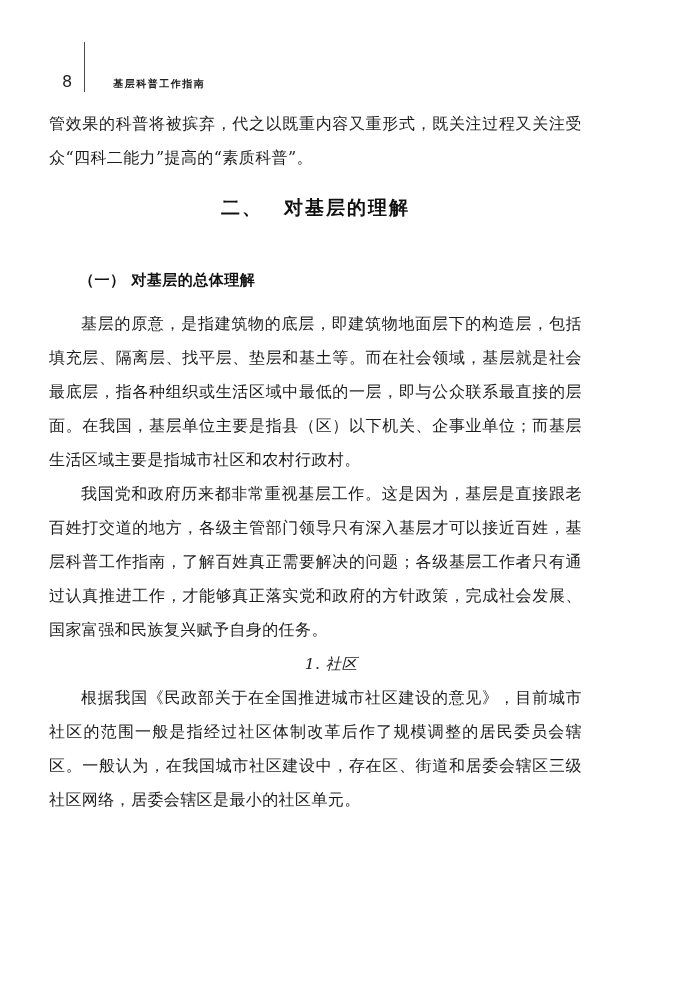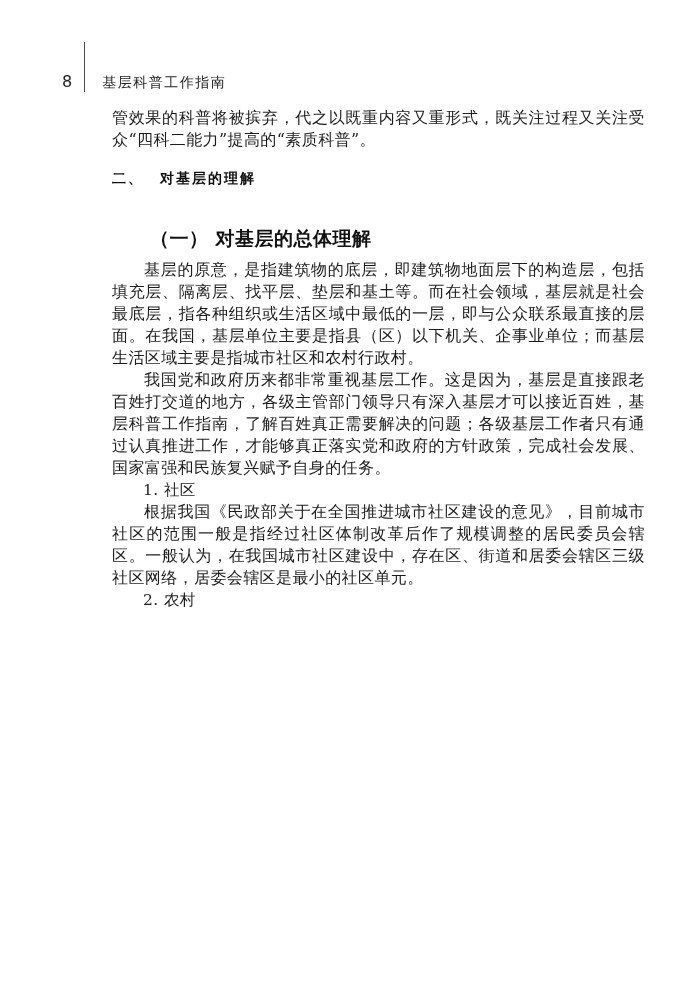--- a/index.html
+++ b/index.html
@@ -27,64 +27,66 @@
     padding-bottom: 2px;
     margin-right: 12px;
     color: #222;
   }
   .header-rule {
     width: 1px;
     height: 50px;
     background: #4a4a4a;
   }
   .running-title {
-    font-size: 14px;
-    font-weight: normal;
+    font-size: 10px;
+    font-weight: bold;
     line-height: 1;
     padding-bottom: 3px;
-    margin-left: 17px;
+    margin-left: 28px;
     letter-spacing: 1.5px;
     color: #222;
   }
   
   .content {
     width: 533px;
-    margin: 15px 0 0 112px;
+    margin: 15px 0 0 49px;
     font-size: 16px;
-    line-height: 22px;
+    line-height: 34px;
     text-align: justify;
     text-justify: inter-ideograph;
     letter-spacing: 0.4px;
   }
   .content p { margin: 0; }
   .indent { text-indent: 2em; }
   .section-heading {
-    font-family: Liberation Sans, sans-serif;
+    font-family: Liberation Serif, serif;
     font-weight: bold;
-    font-size: 14px;
+    font-size: 19px;
+    text-align: center;
     letter-spacing: 2px;
     margin: 16px 0 38px 0;
     text-indent: 0;
     color: #111;
   }
   .sub-heading {
     font-family: "DejaVu Sans", "Liberation Sans", sans-serif;
     font-weight: bold;
-    font-size: 19px;
+    font-size: 15px;
     letter-spacing: 0.5px;
     margin: 10px 0 10px 0;
     text-indent: 2em;
     text-align: left;
     color: #111;
   }
   .numbered-item {
+    font-style: italic;
     font-size: 15.5px;
     text-indent: 2em;
     margin: 7px 0 5px 0;
-    text-align: left;
+    text-align: center;
   }
 </style>
 </head>
 <body>
 
 <div class="page">
 
   <div class="header">
     <span class="pagenum">8</span>
     <span class="header-rule"></span>
@@ -103,18 +105,17 @@
     <p class="indent">基层的原意，是指建筑物的底层，即建筑物地面层下的构造层，包括填充层、隔离层、找平层、垫层和基土等。而在社会领域，基层就是社会最底层，指各种组织或生活区域中最低的一层，即与公众联系最直接的层面。在我国，基层单位主要是指县（区）以下机关、企事业单位；而基层生活区域主要是指城市社区和农村行政村。</p>
 
     <p class="indent">我国党和政府历来都非常重视基层工作。这是因为，基层是直接跟老百姓打交道的地方，各级主管部门领导只有深入基层才可以接近百姓，基层科普工作指南，了解百姓真正需要解决的问题；各级基层工作者只有通过认真推进工作，才能够真正落实党和政府的方针政策，完成社会发展、国家富强和民族复兴赋予自身的任务。</p>
 
 
     <p class="numbered-item">1. 社区</p>
 
 
     <p class="indent">根据我国《民政部关于在全国推进城市社区建设的意见》，目前城市社区的范围一般是指经过社区体制改革后作了规模调整的居民委员会辖区。一般认为，在我国城市社区建设中，存在区、街道和居委会辖区三级社区网络，居委会辖区是最小的社区单元。</p>
 
-    <p class="numbered-item">2. 农村</p>
 
 
   </div>
 
 </div>
 
 </body></html>

